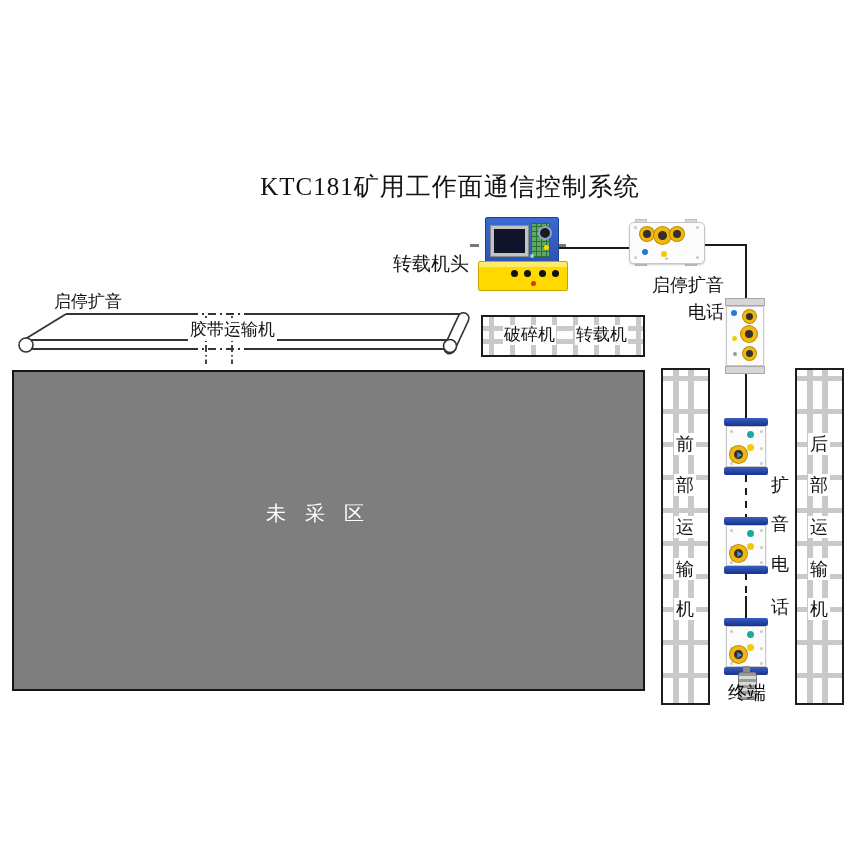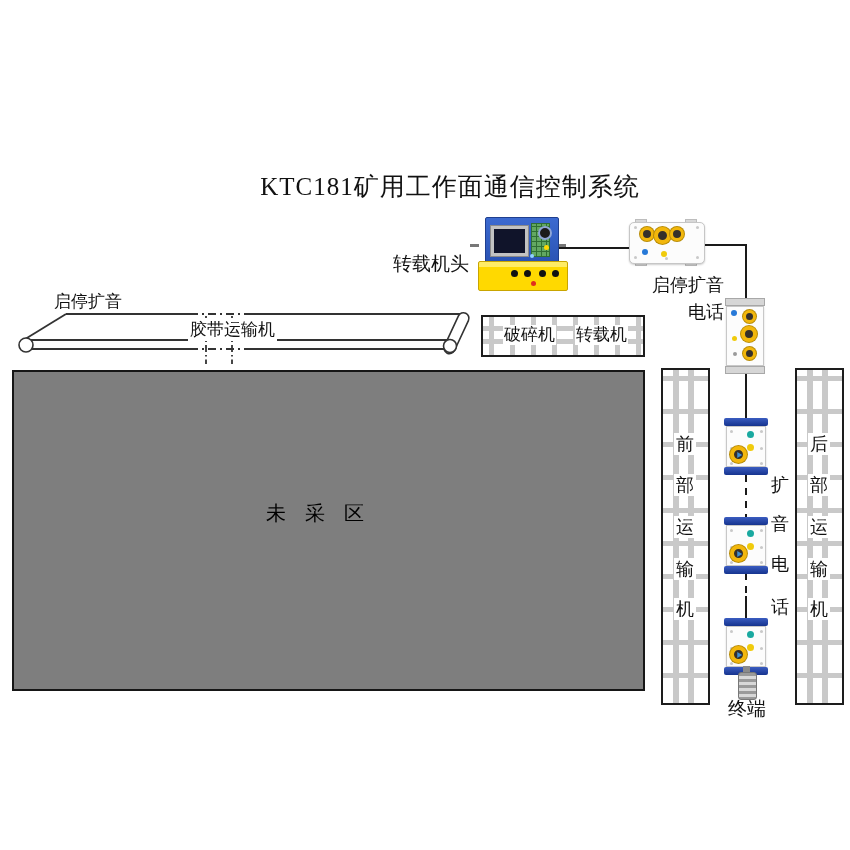--- a/index.html
+++ b/index.html
@@ -8,21 +8,21 @@
   .abs{position:absolute;}
   svg.layer{position:absolute;left:0;top:0;z-index:1;}
   .lbl{position:absolute;z-index:5;color:#111;white-space:nowrap;}
 
   
   .title{left:230px;top:150px;width:440px;text-align:center;font-size:25px;letter-spacing:1px;z-index:5;}
 
   
   .unmined{left:12px;top:350px;width:629px;height:317px;background:#7e7e7e;
            border:2px solid #161616;z-index:2;}
-  .unmined-text{position:absolute;left:252px;top:128px;font-size:20px;letter-spacing:7px;color:#000000;}
+  .unmined-text{position:absolute;left:252px;top:128px;font-size:20px;letter-spacing:7px;color:#ffffff;}
 
   
   .machinebox{left:481px;top:295px;width:160px;height:38px;border:2px solid #1d1d1d;z-index:3;
     background-image:
       linear-gradient(180deg,transparent 0 9px,#c9c9c9 9px 14px,transparent 14px 22px,#c9c9c9 22px 27px,transparent 27px),
       repeating-linear-gradient(90deg,transparent 0 6px,#c9c9c9 6px 11px,transparent 11px 21px);}
   .machinebox .mlabel{position:absolute;top:8px;font-size:17px;background:#fff;padding:0 1px;line-height:1.2;}
 
   
   .gridcol{position:absolute;width:45px;height:333px;border:2px solid #1d1d1d;z-index:3;
@@ -125,21 +125,21 @@
   <div class="lbl" style="left:54px;top:270px;font-size:17px;">启停扩音</div>
   <div class="lbl" style="left:188px;top:298px;font-size:17px;background:#fff;padding:0 2px;z-index:2;">胶带运输机</div>
   <div class="lbl" style="left:638px;top:252px;width:86px;text-align:right;font-size:18px;line-height:27px;">
     <div>启停扩音</div>
     <div>电话</div>
   </div>
   <span class="vtxt" style="top:453px;">扩</span>
   <span class="vtxt" style="top:492px;">音</span>
   <span class="vtxt" style="top:532px;">电</span>
   <span class="vtxt" style="top:575px;">话</span>
-  <div class="lbl" style="left:722px;top:676px;width:50px;text-align:center;font-size:19px;">终端</div>
+  <div class="lbl" style="left:722px;top:660px;width:50px;text-align:center;font-size:19px;">终端</div>
 
   <div class="abs unmined">
     <span class="unmined-text">未 采 区</span>
   </div>
 
   <div class="abs machinebox">
     <span class="mlabel" style="left:20px;text-align:right;">破碎机</span>
     <span class="mlabel" style="left:92px;">转载机</span>
   </div>
 

